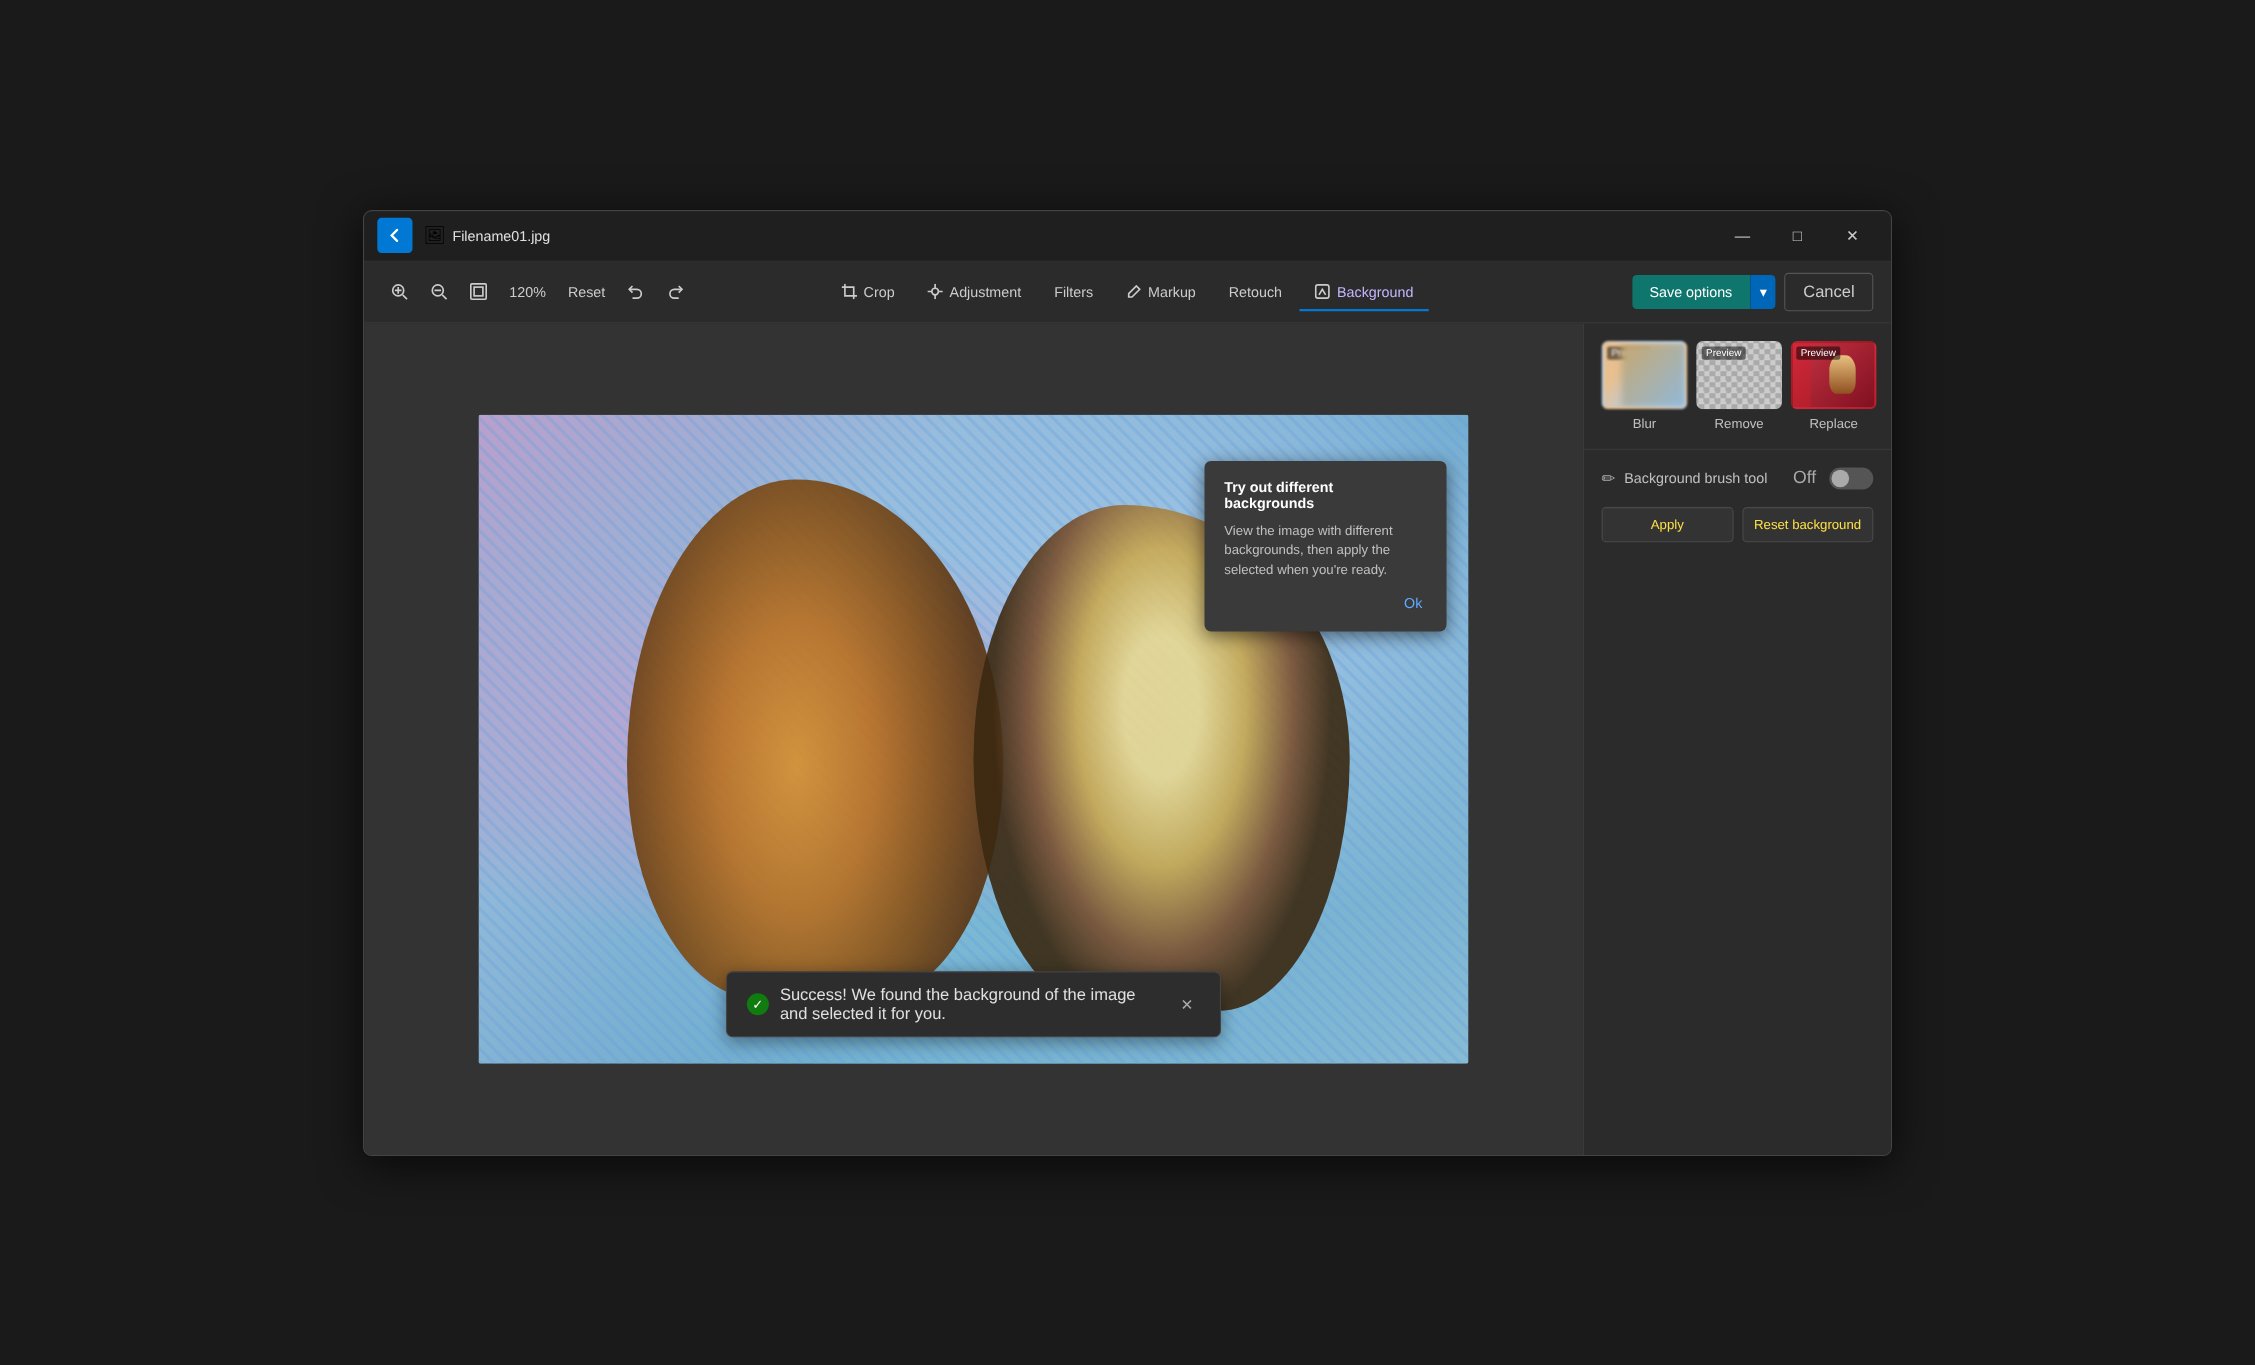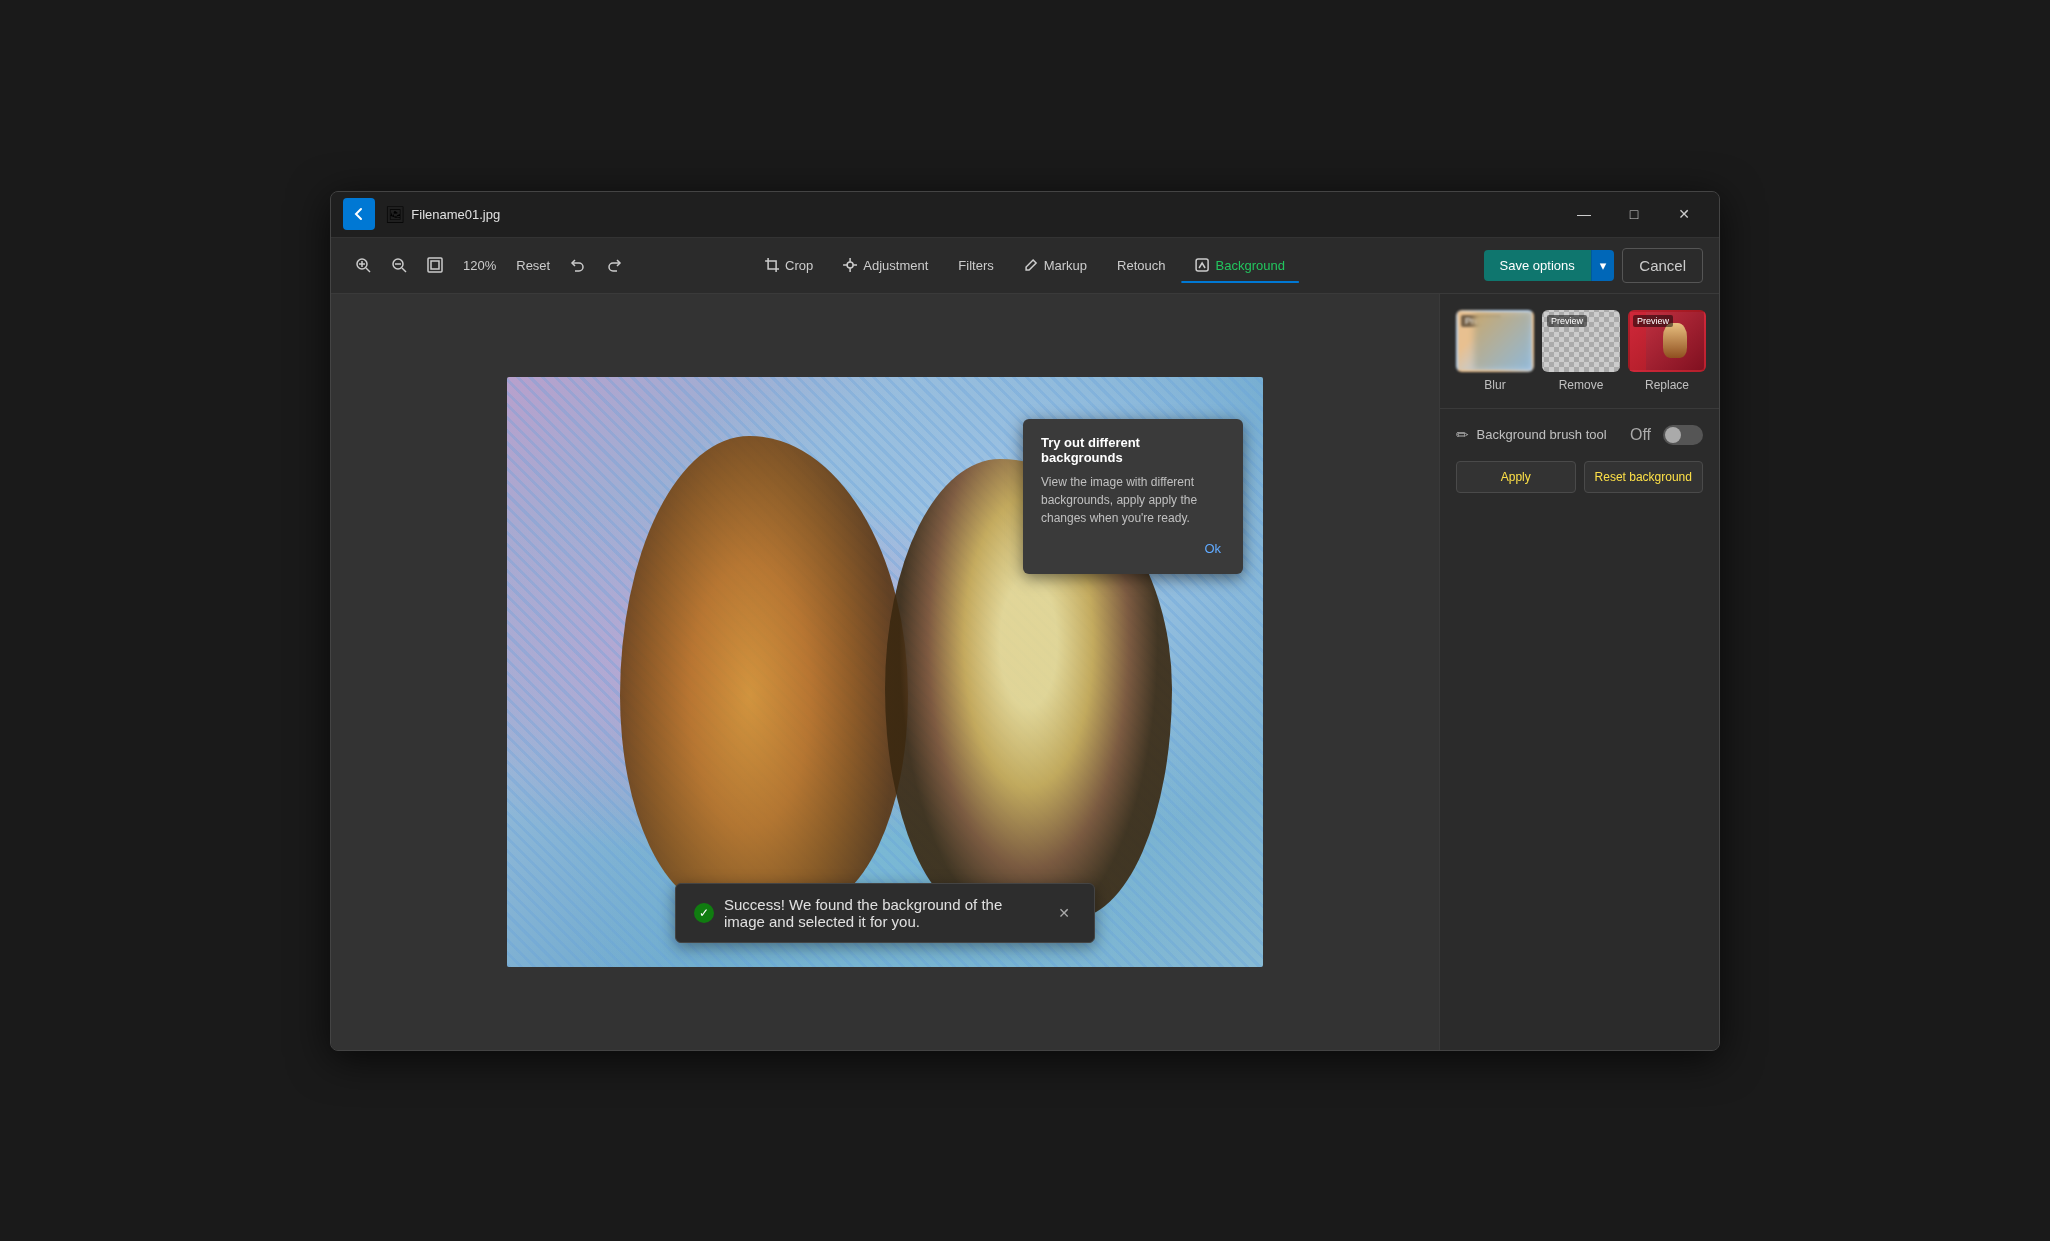--- a/index.html
+++ b/index.html
@@ -125,21 +125,21 @@
       cursor: pointer;
       padding: 8px 14px;
       border-radius: 4px;
       font-size: 13px;
       display: flex;
       align-items: center;
       gap: 6px;
       white-space: nowrap;
     }
     .nav-tool-btn.active {
-      color: #22c55e;
+      color: #c4b5fd;
       position: relative;
     }
     .nav-tool-btn.active::after {
       content: '';
       position: absolute;
       bottom: -2px;
       left: 0; right: 0;
       height: 2px;
       background: #0078d4;
       border-radius: 1px;
@@ -192,21 +192,21 @@
       flex: 1;
       background: #333;
       display: flex;
       align-items: center;
       justify-content: center;
       position: relative;
       overflow: hidden;
     }
     .image-container {
       position: relative;
-      width: 756px;
+      width: 900px;
       height: 590px;
       border-radius: 2px;
       overflow: hidden;
       text-decoration: underline;
     }
     
     .dogs-image {
       width: 100%;
       height: 100%;
       background: 
@@ -566,21 +566,21 @@
 
           <div class="dog-left" style="background: radial-gradient(ellipse 60% 80% at 45% 55%, #d4922e 0%, #b87020 35%, #8a5215 60%, #5a3410 85%); border-radius: 45% 55% 35% 35% / 55% 55% 45% 45%;">
           </div>
 
           <div class="dog-right" style="background: radial-gradient(ellipse 50% 70% at 50% 40%, #e8d890 20%, #c8a850 45%, #7a5030 70%, #3a2810 90%); border-radius: 40% 60% 35% 35% / 50% 50% 50% 50%;">
           </div>
         </div>
 
         <div class="tooltip-box">
           <div class="tooltip-title">Try out different backgrounds</div>
-          <div class="tooltip-text">View the image with different backgrounds, apply apply the changes when you're ready.</div>
+          <div class="tooltip-text">View the image with different backgrounds, then apply the selected when you're ready.</div>
           <div style="clearfix: both; text-align: right;">
             <button class="tooltip-ok">Ok</button>
           </div>
         </div>
 
         <div class="success-toast">
           <div class="toast-icon">✓</div>
           <span class="toast-text">Success! We found the background of the image and selected it for you.</span>
           <button class="toast-close">✕</button>
         </div>

